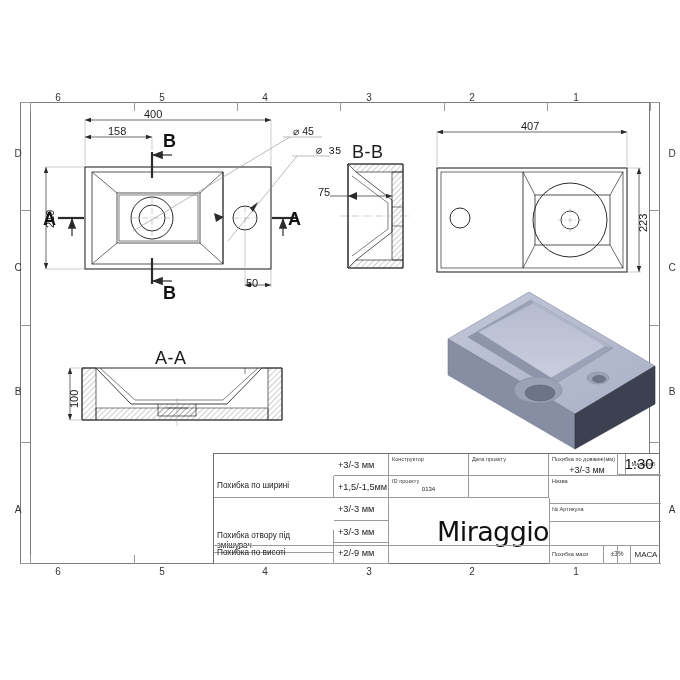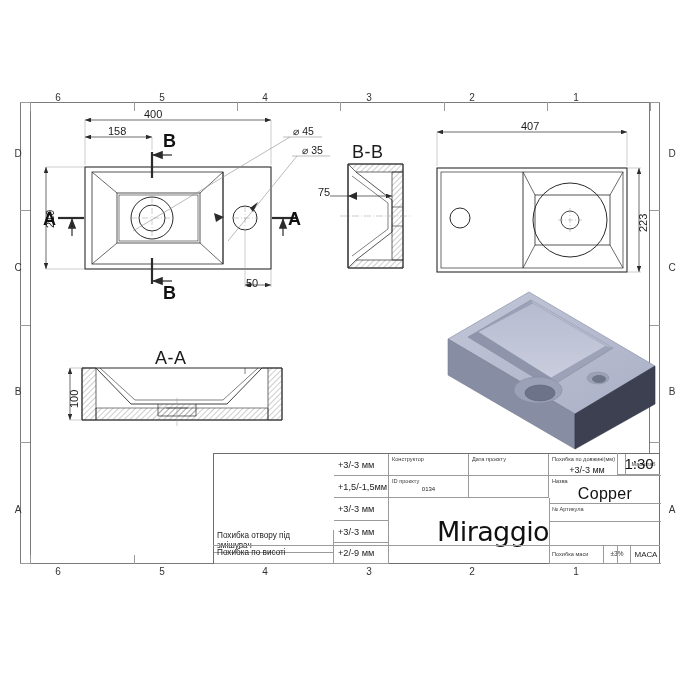--- a/index.html
+++ b/index.html
@@ -163,21 +163,21 @@
 
     <line x1="272" y1="218" x2="296" y2="218" stroke="#2b2b2b" stroke-width="2.2"></line>
     <line x1="283" y1="218" x2="283" y2="236" stroke="#2b2b2b" stroke-width="1.2" marker-start="url(#arS)"></line>
   </svg>
 
   <div class="lbl" style="left:144px;top:108px;font-size:11px;">400</div>
   <div class="lbl" style="left:108px;top:125px;font-size:11px;text-align:right;">158</div>
   <div class="lbl vert" style="left:44px;top:228px;font-size:11px;">219</div>
   <div class="lbl" style="left:246px;top:277px;font-size:11px;">50</div>
   <div class="lbl" style="left:293px;top:125px;font-size:10.5px;">⌀ 45</div>
-  <div class="lbl" style="left:302px;top:144px;font-size:10.5px;">⌀ 35</div>
+  <div class="lbl" style="left:316px;top:144px;font-size:10.5px;font-family:Liberation Mono, monospace;">⌀ 35</div>
 
   <div class="lbl-sec" style="left:163px;top:131px;">B</div>
   <div class="lbl-sec" style="left:163px;top:283px;">B</div>
   <div class="lbl-sec" style="left:43px;top:209px;">A</div>
   <div class="lbl-sec" style="left:288px;top:209px;">A</div>
 
   <div class="lbl-big" style="left:352px;top:120px;font-size:18px;">B-B</div>
   <svg width="680" height="680">
 
     <path d="M348,164 L403,164 L403,268 L348,268 Z" fill="none" stroke="#2b2b2b" stroke-width="1"></path>
@@ -290,20 +290,21 @@
     <ellipse cx="540" cy="393" rx="15" ry="8" fill="#6d7388" stroke="#5d6378" stroke-width="0.6"></ellipse>
 
     <ellipse cx="598" cy="378" rx="11" ry="6" fill="#9ba1b7" stroke="#868ca0" stroke-width="0.5"></ellipse>
     <ellipse cx="599" cy="379" rx="7" ry="4" fill="#6f7589" stroke="none"></ellipse>
   </svg>
 
   <div class="tb">
 
     <div class="cell t-v" style="left:120px;top:0;width:55px;height:22px;">+3/-3 мм</div>
 
+    <div class="cell t-l" style="left:0;top:22px;width:120px;height:22px;display:flex;align-items:center;">Похибка по ширині</div>
     <div class="cell t-v" style="left:120px;top:22px;width:55px;height:22px;">+1,5/-1,5мм</div>
 
     <div class="cell t-l" style="left:0;top:44px;width:120px;height:23px;display:flex;align-items:center;white-space:pre-line;margin-top:32px;">Похибка отвору під
 змішувач</div>
     <div class="cell t-v" style="left:120px;top:44px;width:55px;height:23px;">+3/-3 мм</div>
 
     <div class="cell t-v" style="left:120px;top:67px;width:55px;height:22px;">+3/-3 мм</div>
 
     <div class="cell t-l" style="left:0;top:89px;width:120px;height:21px;display:flex;align-items:center;">Похибка по висоті</div>
     <div class="cell t-v" style="left:120px;top:89px;width:55px;height:21px;">+2/-9 мм</div>
@@ -322,21 +323,20 @@
 
     <div class="cell" style="left:335px;top:0;width:77px;height:22px;">
       <div class="t-tiny">Похибка по довжині(мм)</div>
       <div style="font-size:9px;text-align:center;color:#1c1c1c;margin-top:0px;">+3/-3 мм</div>
     </div>
     <div class="cell t-tiny ctr" style="left:412px;top:0;width:35px;height:22px;border-right:none;font-size:5.6px;">Масштаб</div>
     <div style="position:absolute;left:412px;top:0;width:35px;height:22px;"></div>
 
     <div class="cell" style="left:335px;top:22px;width:112px;height:28px;border-right:none;">
       <div class="t-tiny">Назва</div>
-      <div class="nm" style="text-align:center;margin-top:-2px;">Copper</div>
     </div>
     <div class="cell" style="left:335px;top:50px;width:112px;height:18px;border-right:none;">
       <div class="t-tiny">№ Артикула</div>
     </div>
 
     <div class="cell t-tiny" style="left:335px;top:92px;width:55px;height:18px;display:flex;align-items:center;">Похибка маси</div>
     <div class="cell t-tiny ctr" style="left:390px;top:92px;width:27px;height:18px;font-size:6.5px;">±3%</div>
     <div class="cell ctr" style="left:417px;top:92px;width:30px;height:18px;border-right:none;font-size:8px;color:#1c1c1c;">МАСА</div>
 
     <div style="position:absolute;left:447px;top:0;width:0;height:0;"></div>

